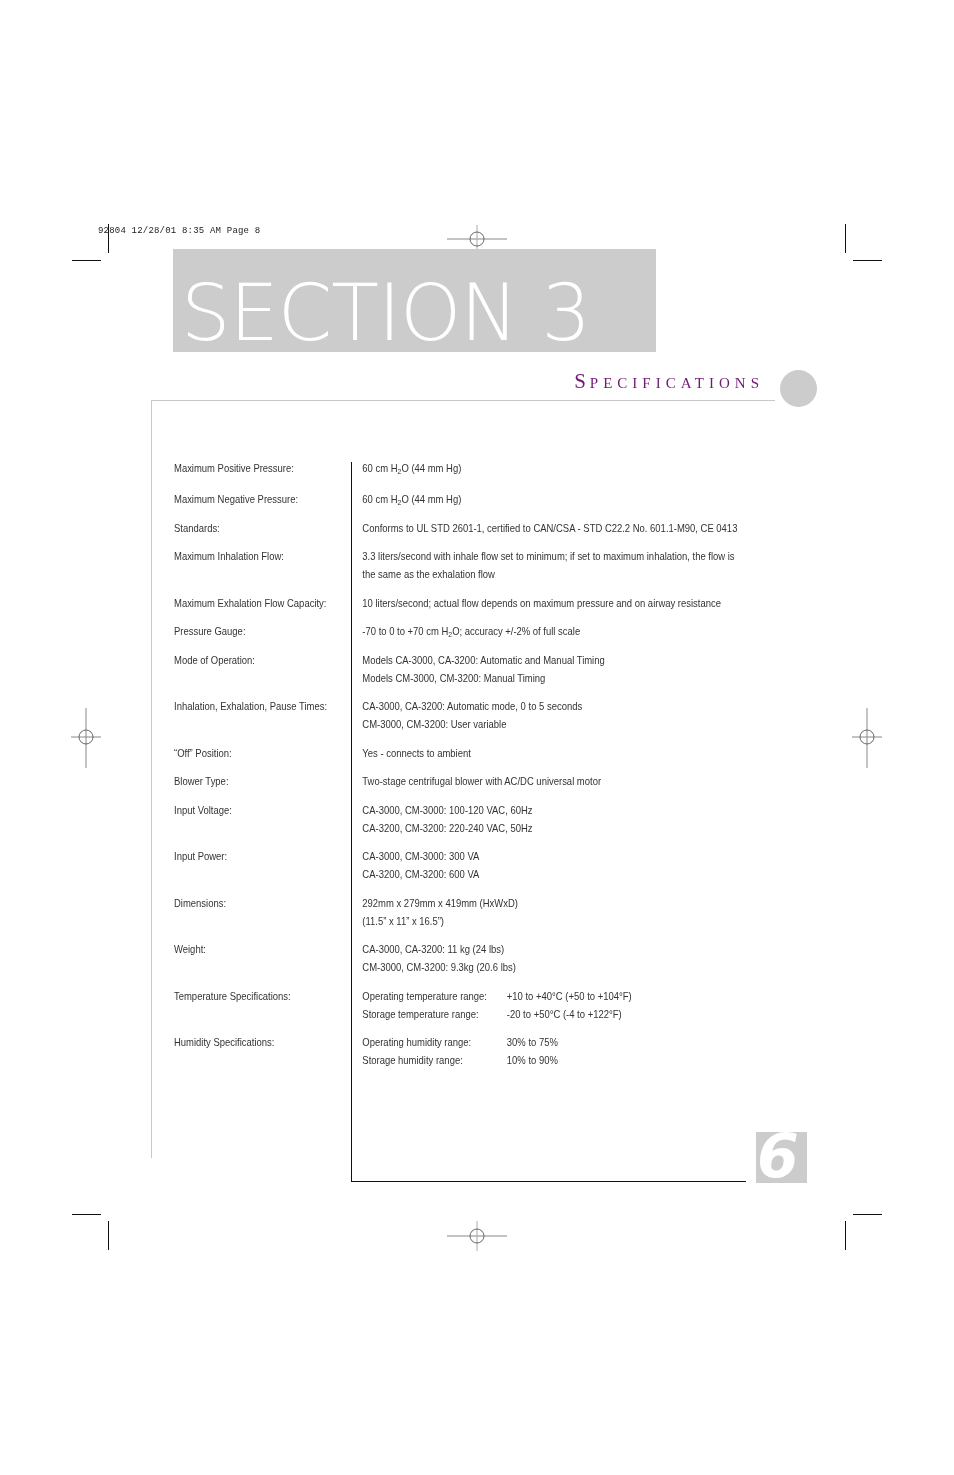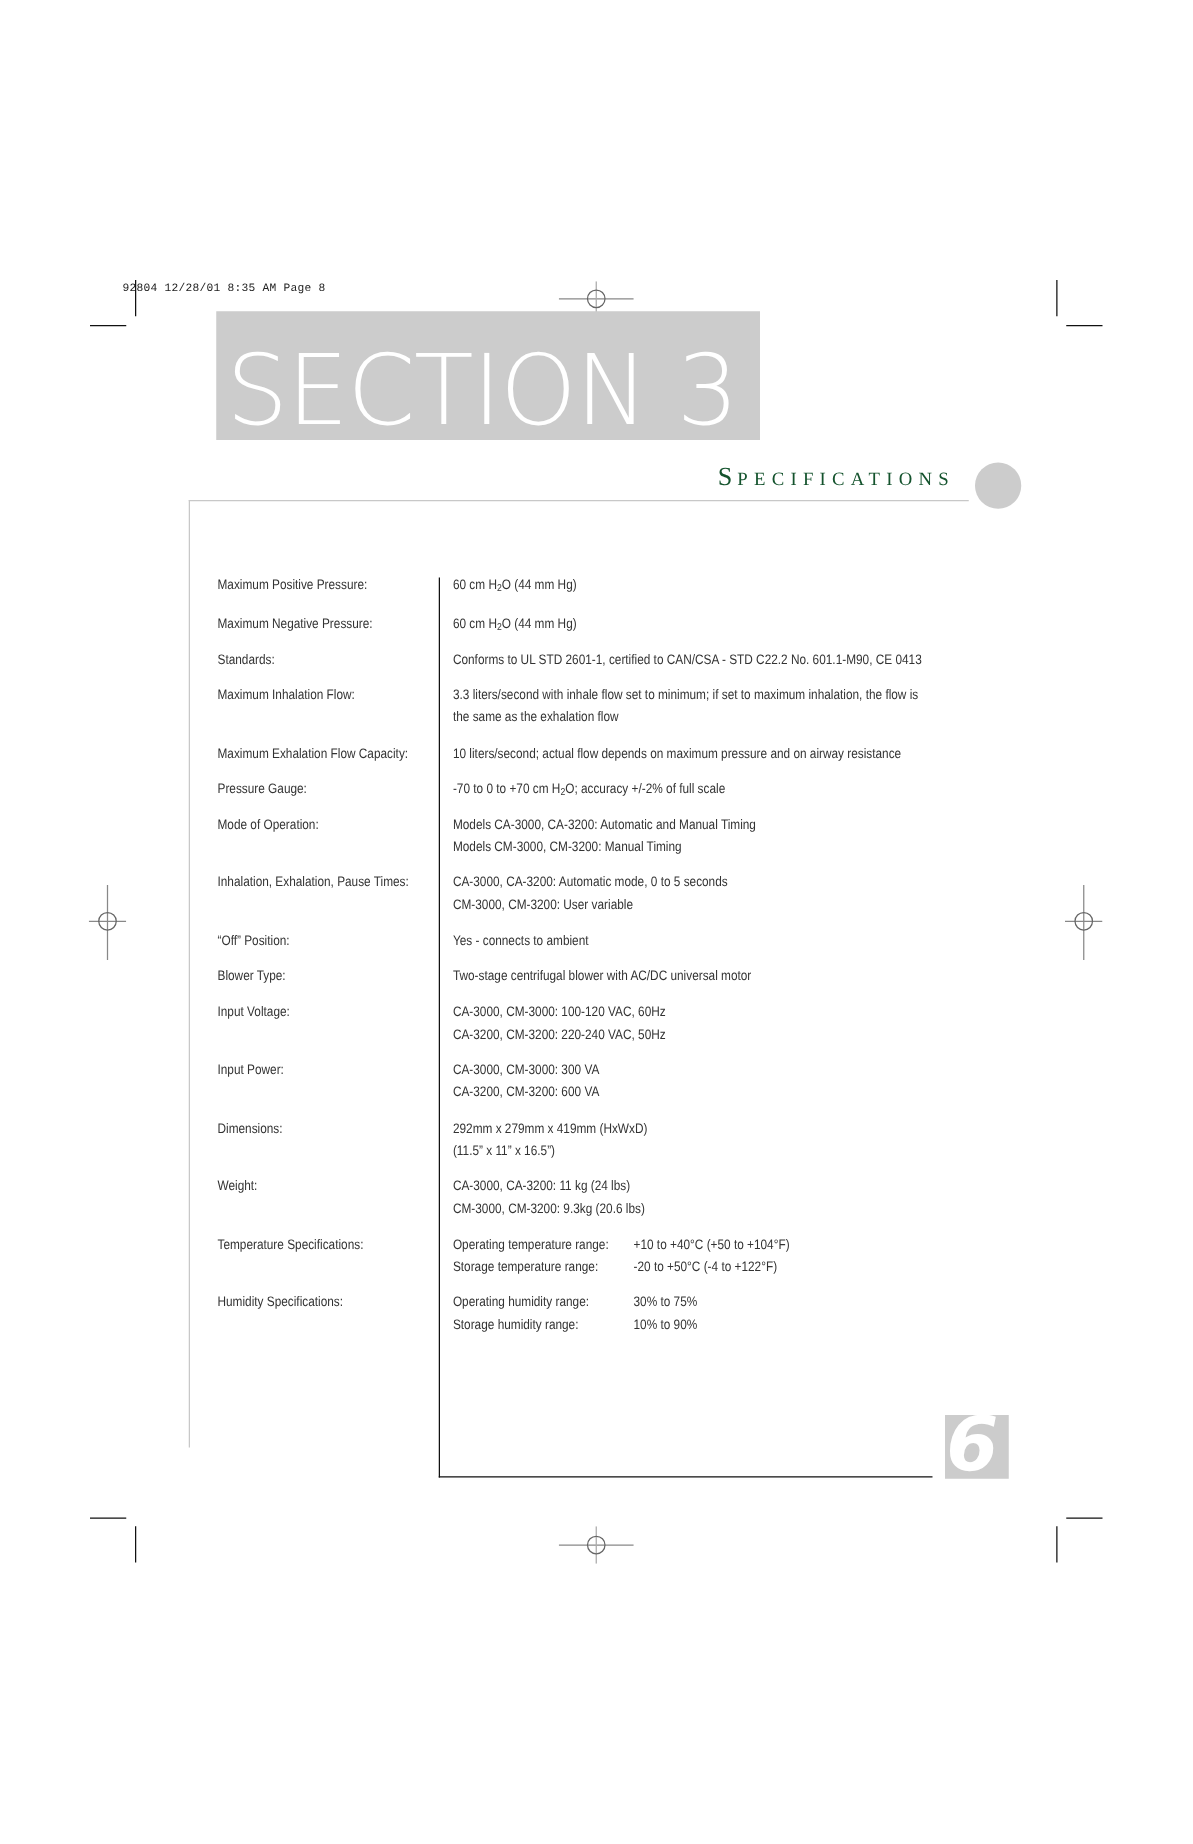--- a/index.html
+++ b/index.html
@@ -2,24 +2,24 @@
 <html><head>
   <meta charset="utf-8">
   <style>
     html, body { margin:0; padding:0; background:#ffffff; }
     body { width:954px; height:1475px; position:relative; overflow:hidden;
            font-family:"Liberation Sans", sans-serif; color:#333; }
     .abs { position:absolute; }
     .slug { left:98px; top:226px; font-family:"Liberation Mono", monospace; font-size:9px; color:#222; letter-spacing:0.2px; }
     .crop-v { position:absolute; width:1px; background:#111; }
     .crop-h { position:absolute; height:1px; background:#111; }
-    .title-band { left:173px; top:249px; width:435px; height:103px; background:#cccccc; overflow:hidden; }
+    .title-band { left:173px; top:249px; width:435px; height:103px; background:#cccccc; overflow:hidden;padding-left:48px; }
     .title-text { position:absolute; left:8px; top:24px; font-family:"DejaVu Sans", sans-serif; font-weight:200;
                   font-size:78px; line-height:80px; color:#ffffff; letter-spacing:-1px; -webkit-text-stroke:0px; }
-    .subtitle { right:190px; top:369px; font-family:"Liberation Serif", serif; font-size:15px; color:#14532d; letter-spacing:5px; }
+    .subtitle { right:190px; top:369px; font-family:"Liberation Serif", serif; font-size:15px; color:#701a75; letter-spacing:5px; }
     .subtitle .big { font-size:21px; letter-spacing:4px; }
     .subtitle-rule { left:151px; top:400px; width:624px; height:1px; background:#c8c8c8; }
     .left-rule { left:151px; top:400px; width:1px; height:758px; background:#c8c8c8; }
     .circle { left:780px; top:370px; width:37px; height:37px; border-radius:50%; background:#cccccc; }
     .col-rule { left:351px; top:462px; width:1px; height:720px; background:#111; }
     .bottom-rule { left:351px; top:1181px; width:395px; height:1px; background:#111; }
     .page-num { left:756px; top:1132px; width:51px; height:51px; background:#cccccc; overflow:hidden; }
     .page-num span { position:absolute; left:1px; top:-8px; font-family:"DejaVu Sans", sans-serif; font-weight:bold;
                      font-size:60px; line-height:64px; color:#ffffff; font-style:italic; }
     .spec-row { position:absolute; left:174px; width:640px; font-family:"Liberation Sans", sans-serif;

